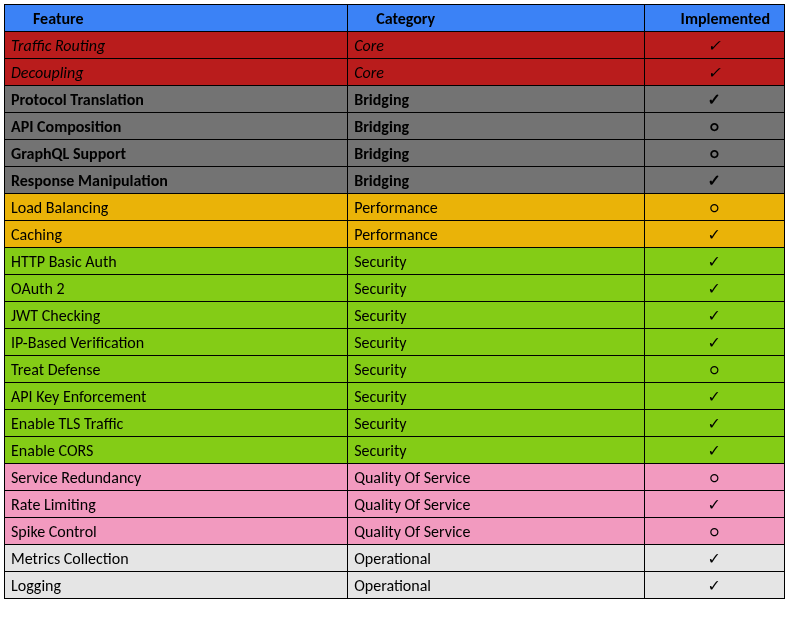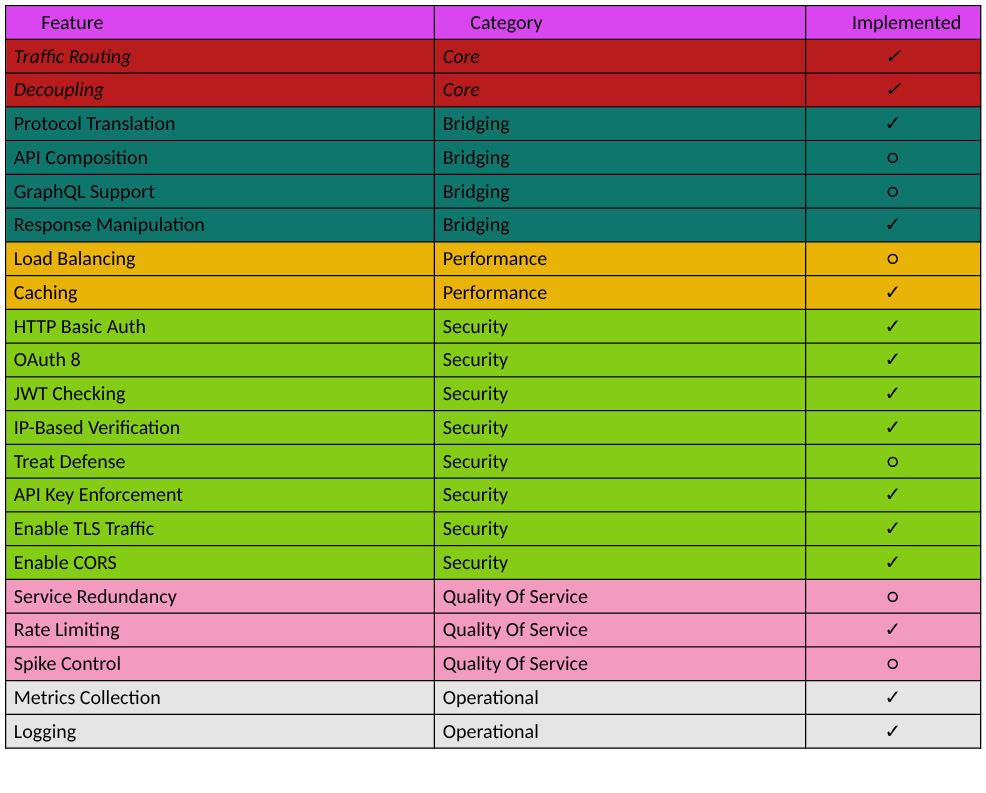--- a/index.html
+++ b/index.html
@@ -17,30 +17,30 @@
       table-layout: fixed;
     }
     th, td {
       border: 1px solid #000;
       padding: 3px 6px;
       text-align: left;
       height: 27px;
       vertical-align: middle;
     }
     th {
-      background: #d946ef;
-      font-weight: 400;
+      background: #3b82f6;
+      font-weight: 700;
       padding-left: 28px;
     }
     col.feature { width: 44%; }
     col.category { width: 38%; }
     col.implemented { width: 18%; }
     th.impl, td.impl { text-align: center; }
     .core { background: #b91c1c; font-style: italic; }
-    .bridging { background: #0f766e; }
+    .bridging { background: #737373; font-weight: bold; }
     .performance { background: #eab308; }
     .security { background: #84cc16; }
     .qos { background: #f29abf; padding-left: 36px; }
     .operational { background: #e5e5e5; }
   </style>
 </head>
 <body>
 
 <table>
   <colgroup>
@@ -95,21 +95,21 @@
         <td>Caching</td>
         <td>Performance</td>
         <td class="impl">✓</td>
       </tr>
       <tr class="security">
         <td>HTTP Basic Auth</td>
         <td>Security</td>
         <td class="impl">✓</td>
       </tr>
       <tr class="security">
-        <td>OAuth 8</td>
+        <td>OAuth 2</td>
         <td>Security</td>
         <td class="impl">✓</td>
       </tr>
       <tr class="security">
         <td>JWT Checking</td>
         <td>Security</td>
         <td class="impl">✓</td>
       </tr>
       <tr class="security">
         <td>IP-Based Verification</td>

